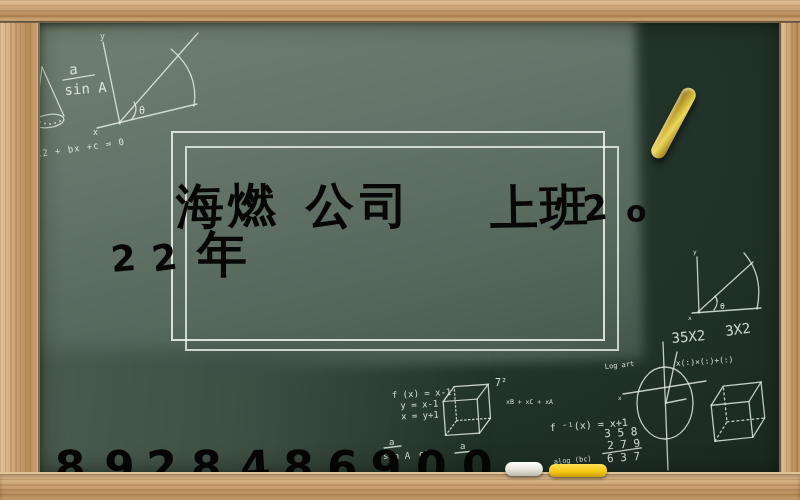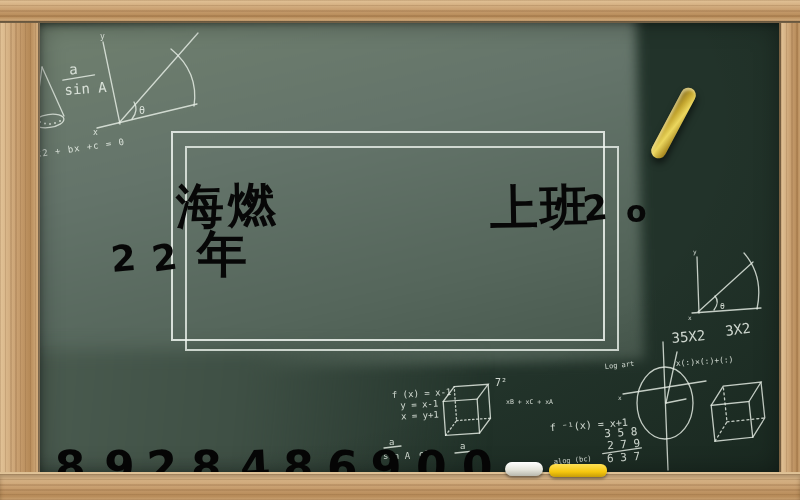--- a/index.html
+++ b/index.html
@@ -210,20 +210,21 @@
       <text class="ct" x="419" y="457" font-size="9">o?</text>
       <text class="ct" x="460" y="449" font-size="9">a</text>
       <path class="cs" d="M455,453 L470,451.5"></path>
     </g>
   </svg>
 
   <div class="chalkbox box-outer"></div>
   <div class="chalkbox box-inner"></div>
 
   <span class="mk t-hairan">海燃</span>
+  <span class="mk t-gongsi">公司</span>
   <span class="mk t-shangban">上班</span>
   <span class="mk t-two-r1">2</span>
   <span class="mk t-o">o</span>
   <span class="mk t-two-a">2</span>
   <span class="mk t-two-b">2</span>
   <span class="mk t-nian">年</span>
 
   <div>
     <span class="digit d0">1</span>
     <span class="digit d1">8</span>

